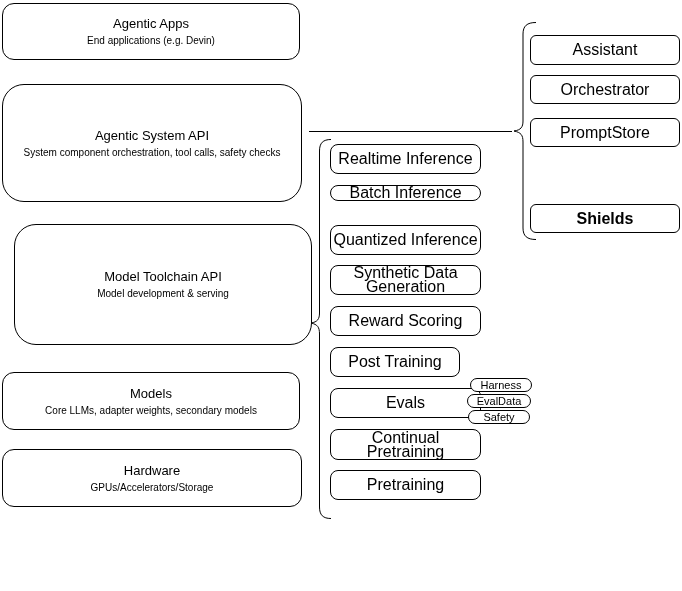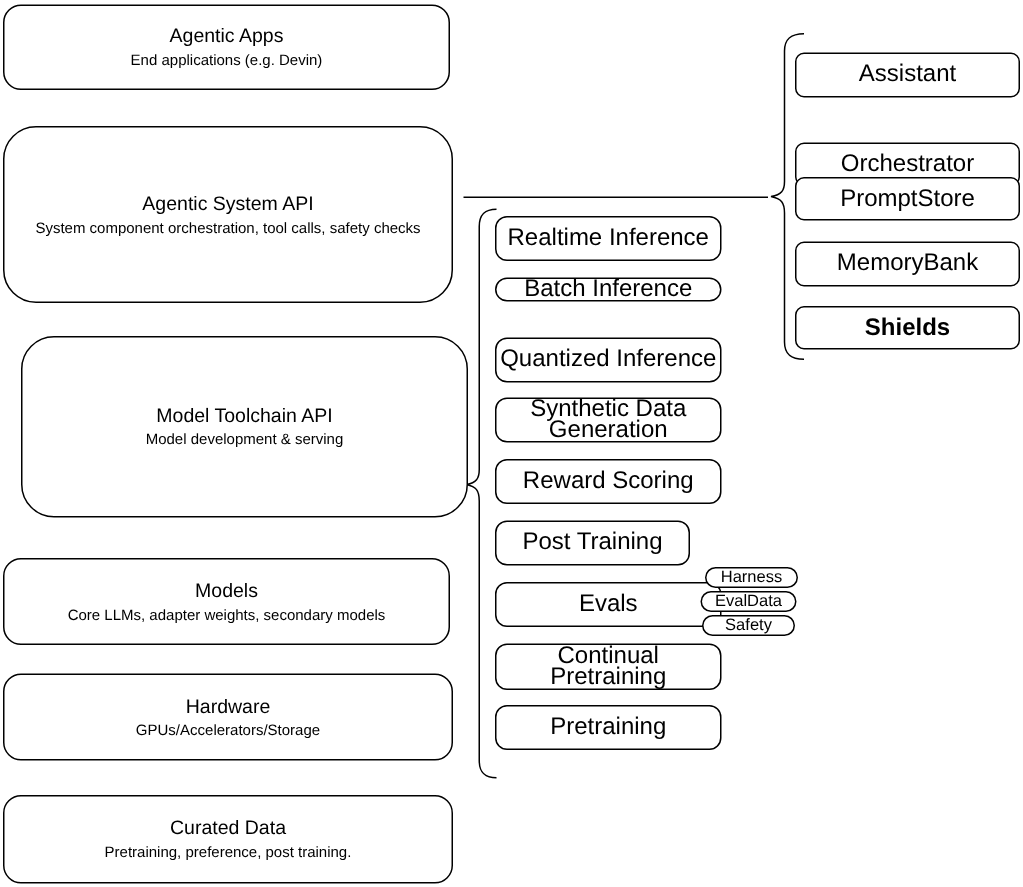--- a/index.html
+++ b/index.html
@@ -92,24 +92,20 @@
   <div class="node big-node" style="left:2px; top:372px; width:298px; height:58px; border-radius:12px;">
     <div class="box-title">Models</div>
     <div class="box-subtitle">Core LLMs, adapter weights, secondary models</div>
   </div>
 
   <div class="node big-node" style="left:2px; top:449px; width:300px; height:58px; border-radius:12px;">
     <div class="box-title">Hardware</div>
     <div class="box-subtitle">GPUs/Accelerators/Storage</div>
   </div>
 
-  <div class="node big-node" style="left:2px; top:530px; width:300px; height:59px; border-radius:12px;">
-    <div class="box-title">Curated Data</div>
-    <div class="box-subtitle">Pretraining, preference, post training.</div>
-  </div>
 
   <div class="node small-node mid" style="left:330px; top:144px; width:151px; height:30px; border-radius:8px;">
     <span>Realtime Inference</span>
   </div>
   <div class="node small-node mid" style="left:330px; top:185px; width:151px; height:16px; border-radius:8px;">
     <span>Batch Inference</span>
   </div>
   <div class="node small-node mid" style="left:330px; top:225px; width:151px; height:30px; border-radius:8px;">
     <span>Quantized Inference</span>
   </div>
@@ -138,26 +134,23 @@
   <div class="pill" style="left:467px; top:394px; width:64px; height:14px;">
     <span>EvalData</span>
   </div>
   <div class="pill" style="left:468px; top:410px; width:62px; height:14px;">
     <span>Safety</span>
   </div>
 
   <div class="node small-node" style="left:530px; top:35px; width:150px; height:30px; border-radius:6px;">
     <span>Assistant</span>
   </div>
-  <div class="node small-node" style="left:530px; top:75px; width:150px; height:29px; border-radius:6px;margin-top:20px;">
+  <div class="node small-node" style="left:530px; top:75px; width:150px; height:29px; border-radius:6px;">
     <span>Orchestrator</span>
   </div>
   <div class="node small-node" style="left:530px; top:118px; width:150px; height:29px; border-radius:6px;">
     <span>PromptStore</span>
-  </div>
-  <div class="node small-node" style="left:530px; top:161px; width:150px; height:30px; border-radius:6px;">
-    <span>MemoryBank</span>
   </div>
   <div class="node small-node" style="left:530px; top:204px; width:150px; height:29px; border-radius:6px;font-weight:bold;">
     <span>Shields</span>
   </div>
 
 </div>
 
 </body></html>

